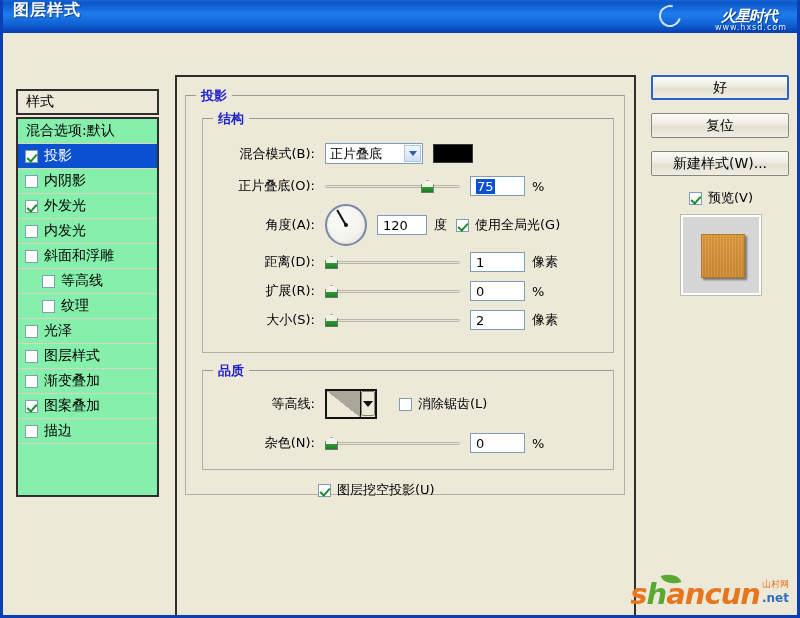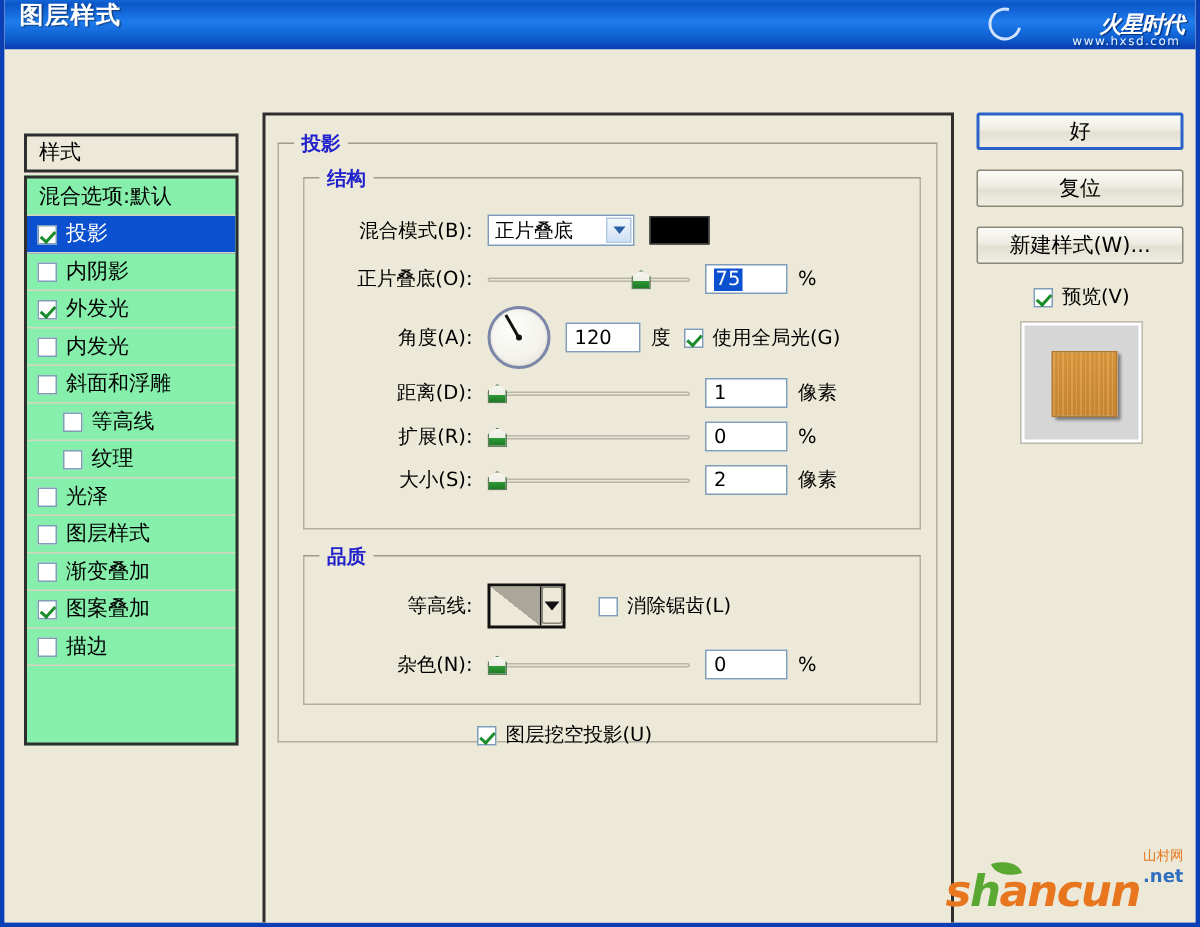--- a/index.html
+++ b/index.html
@@ -44,21 +44,21 @@
     border-radius: 50%;
     border-right-color: transparent;
     transform: rotate(-30deg);
   }
   .logo-cn {
     color: #ffffff;
     font-size: 15px; font-weight: bold;
     font-style: italic;
     letter-spacing: -1px;
     text-shadow: 1px 1px 0 #063a8a;
-    margin-right: 4px;
+    margin-right: 16px;
   }
   .logo-url {
     position: absolute; right: 6px; bottom: 0px;
     color: #e8f1ff; font-size: 8px; letter-spacing: 1px;
     text-shadow: 1px 1px 0 #063a8a;
   }
 
   
   .dialog {
     position: relative;
@@ -353,21 +353,21 @@
   .wm-u { color: #e8761f; }
   .wm-leaf {
     position: absolute;
     left: 32px; top: -8px;
     width: 18px; height: 12px;
     background: #59a832;
     border-radius: 0 100% 0 100%;
     transform: rotate(-18deg);
   }
   .wm-right {
-    margin-left: 2px; margin-bottom: 18px;
+    margin-left: 2px; margin-bottom: 4px;
     display: flex; flex-direction: column; align-items: flex-start;
   }
   .wm-cn { font-size: 9px; color: #e8761f; letter-spacing: 0px; }
   .wm-net { font-size: 12px; font-weight: bold; color: #2f6fbf; letter-spacing: 0px; }
 </style>
 </head>
 <body>
 
 <div class="titlebar">
   <div class="titlebar-text">图层样式</div>

